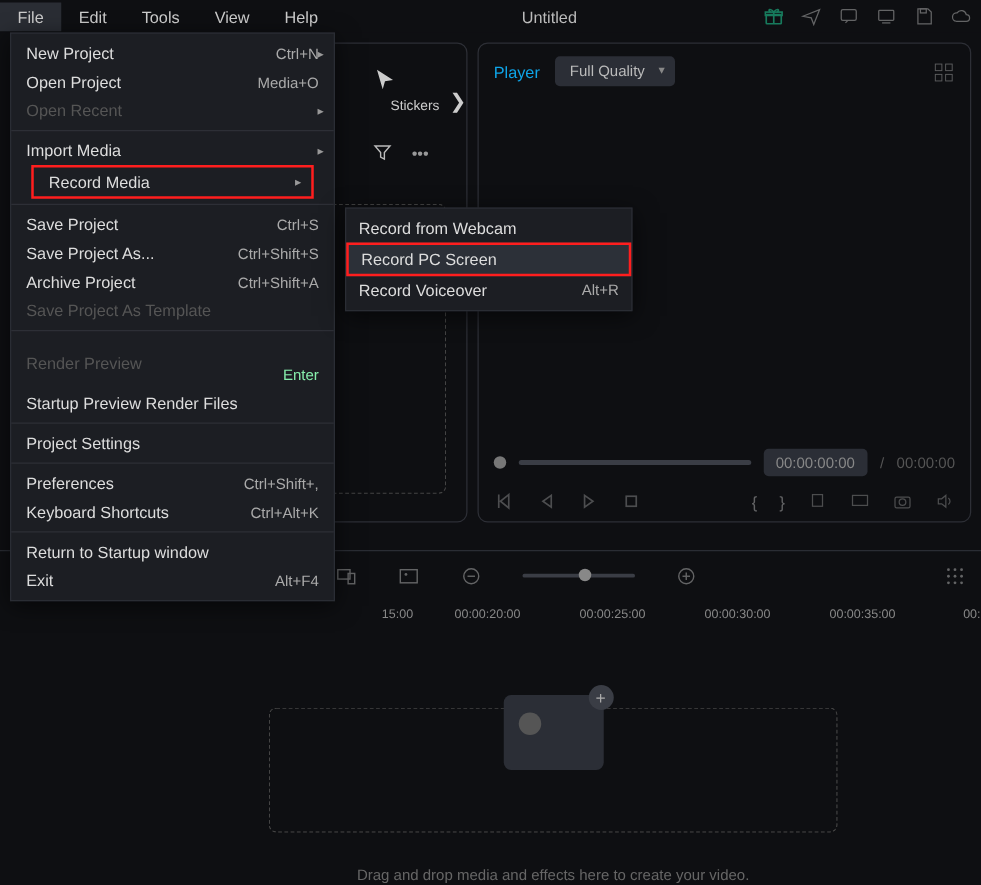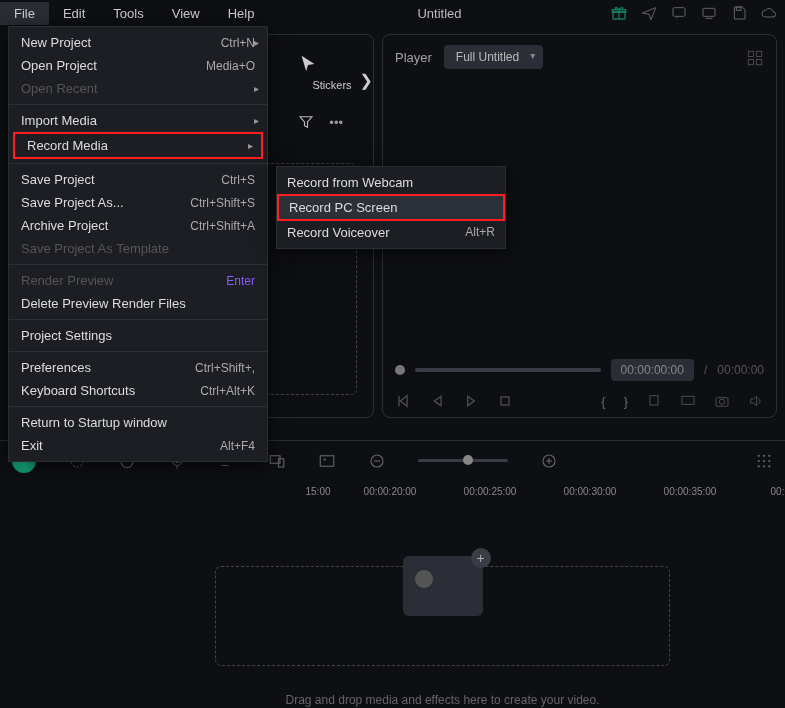--- a/index.html
+++ b/index.html
@@ -9,43 +9,43 @@
     .menu-item { padding: 4px 14px; cursor: pointer; color: #ccc; }
     .menu-item.active { background: #2a2d34; }
     .title { position: absolute; left: 50%; transform: translateX(-50%); color: #bbb; font-size: 13px; margin-left: 47px; }
     .topbar-icons { position: absolute; right: 8px; display: flex; gap: 14px; align-items: center; }
     .topbar-icons svg, .gift { width: 16px; height: 16px; opacity: 0.55; }
     .gift { width: 18px; height: 18px; }
     
     .file-menu { position: absolute; left: 8px; top: 26px; width: 260px; background: #1c1e23; border: 1px solid #2a2d34; z-index: 100; box-shadow: 0 4px 18px rgba(0,0,0,0.6); padding: 4px 0; }
     .dmenu-item { display: flex; justify-content: space-between; align-items: center; padding: 4px 12px; cursor: pointer; font-size: 13px; color: #ddd; position: relative; }
     .dmenu-item.disabled { color: #555; }
-    .dmenu-item.highlighted { border: 2px solid #ff1e1e; margin: 0 4px; }
+    .dmenu-item.highlighted { border: 2px solid #ff1e1e; margin: 0 16px; }
     .dmenu-shortcut { color: #aaa; font-size: 12px; }
-    .dmenu-shortcut.disabled { color: #8b5cf6; }
+    .dmenu-shortcut.disabled { color: #86efac; margin-top: 20px; }
     .dmenu-sep { height: 1px; background: #2d2f36; margin: 4px 0; }
     .submenu-arrow { position: absolute; right: 8px; color: #999; font-size: 10px; }
     
     .submenu { position: absolute; left: 276px; top: 166px; width: 230px; background: #1c1e23; border: 1px solid #2a2d34; z-index: 101; box-shadow: 0 4px 18px rgba(0,0,0,0.6); padding: 4px 0; }
     .smenu-item { display: flex; justify-content: space-between; padding: 4px 10px; cursor: pointer; font-size: 13px; color: #ddd; }
     .smenu-item.hover-bg { background: #2c3038; }
     .smenu-item.highlighted { border: 2px solid #ff1e1e; }
     
     .workspace { display: flex; height: 400px; }
     .left-panel { width: 366px; border: 1px solid #2d2f36; border-radius: 8px; margin: 8px; overflow: hidden; position: relative; }
     .sticker-tab { position: absolute; right: 6px; top: 18px; width: 70px; text-align: center; }
     .sticker-lbl { color: #ccc; font-size: 11px; margin-top: 4px; }
     .nav-arrow { position: absolute; right: 0; top: 36px; color: #ccc; font-size: 16px; }
     .filter-bar { position: absolute; top: 78px; right: 30px; display: flex; gap: 14px; align-items: center; }
     .filter-bar span { color: #bbb; opacity: 0.8; }
     .dashed-area { position: absolute; left: 16px; right: 16px; top: 128px; bottom: 22px; border: 1px dashed #444; border-radius: 6px; }
     
     .player-panel { flex: 1; border: 1px solid #2d2f36; border-radius: 8px; margin: 8px 8px 8px 0; position: relative; }
     .player-header { padding: 10px 12px; display: flex; align-items: center; gap: 12px; }
-    .player-label { color: #a3a3a3; text-align: right; }
+    .player-label { color: #0ea5e9; text-align: right; }
     .quality-dd { background: #2b2e36; padding: 5px 24px 5px 12px; border-radius: 4px; color: #bbb; position: relative; font-size: 12px; }
     .quality-dd::after { content: "▾"; position: absolute; right: 8px; top: 5px; font-size: 10px; color: #888; }
     .grid-icon { position: absolute; right: 12px; top: 14px; opacity: 0.5; }
     .player-controls { position: absolute; bottom: 0; left: 0; right: 0; padding: 8px 12px; }
     .progress-row { display: flex; align-items: center; gap: 10px; }
     .progress-dot { width: 10px; height: 10px; background: #777; border-radius: 50%; }
     .progress-bar { flex: 1; height: 4px; background: #3a3d45; border-radius: 2px; }
     .time-box { background: #2b2e36; padding: 4px 10px; border-radius: 4px; color: #888; font-size: 12px; }
     .time-text { color: #555; font-size: 12px; }
     .ctl-row { display: flex; align-items: center; gap: 18px; margin-top: 12px; opacity: 0.4; }
@@ -147,21 +147,21 @@
     </div>
   <div class="dmenu-item disabled">
       <span>Save Project As Template</span>
     </div>
   <div class="dmenu-sep"></div>
   <div class="dmenu-item disabled">
       <span>Render Preview</span>
       <span class="dmenu-shortcut disabled">Enter</span>
     </div>
   <div class="dmenu-item">
-      <span>Delete Preview Render Files</span>
+      <span>Startup Preview Render Files</span>
     </div>
   <div class="dmenu-sep"></div>
   <div class="dmenu-item">
       <span>Project Settings</span>
     </div>
   <div class="dmenu-sep"></div>
   <div class="dmenu-item">
       <span>Preferences</span>
       <span class="dmenu-shortcut">Ctrl+Shift+,</span>
     </div>
@@ -205,21 +205,21 @@
       <svg width="18" height="18" viewBox="0 0 24 24">
           <path d="M4 5 H20 L14 12 V19 L10 17 V12 Z" fill="none" stroke="#bbb" stroke-width="1.5"></path>
         </svg>
       <span>•••</span>
     </div>
     <div class="dashed-area"></div>
   </div>
   <div class="player-panel">
     <div class="player-header">
       <span class="player-label">Player</span>
-      <div class="quality-dd">Full Untitled</div>
+      <div class="quality-dd">Full Quality</div>
       <svg class="grid-icon" width="18" height="18" viewBox="0 0 24 24">
           <rect x="3" y="3" width="7" height="7" fill="none" stroke="#aaa"></rect>
           <rect x="14" y="3" width="7" height="7" fill="none" stroke="#aaa"></rect>
           <rect x="3" y="14" width="7" height="7" fill="none" stroke="#aaa"></rect>
           <rect x="14" y="14" width="7" height="7" fill="none" stroke="#aaa"></rect>
         </svg>
     </div>
     <div class="player-controls">
       <div class="progress-row">
         <div class="progress-dot"></div>

